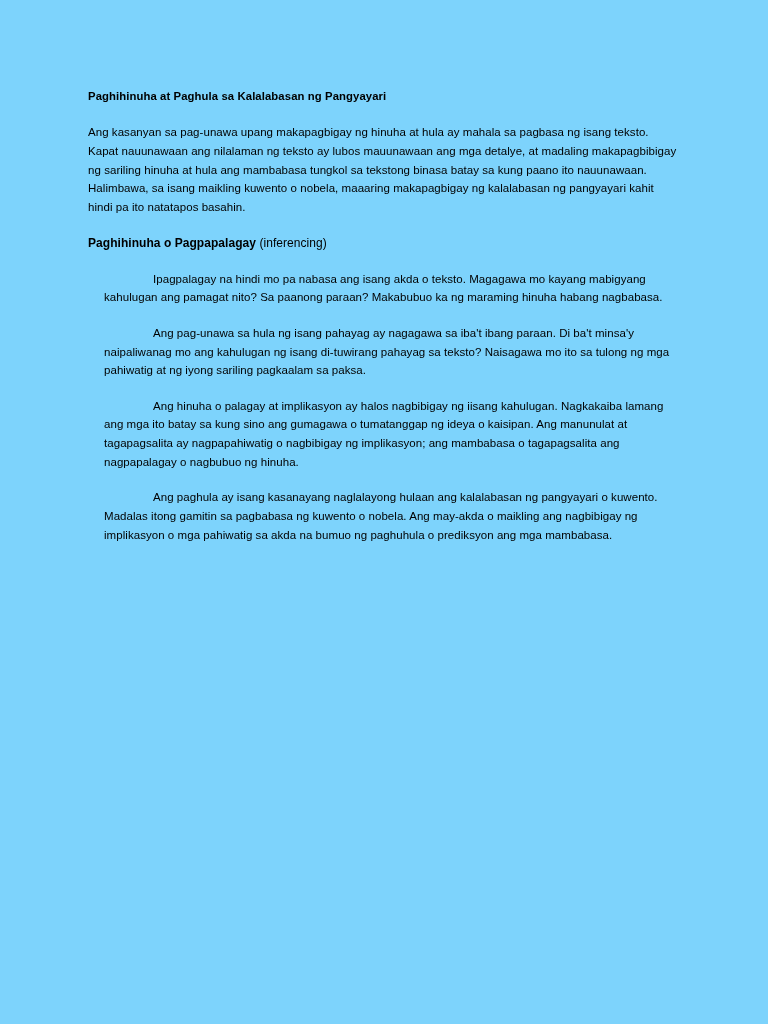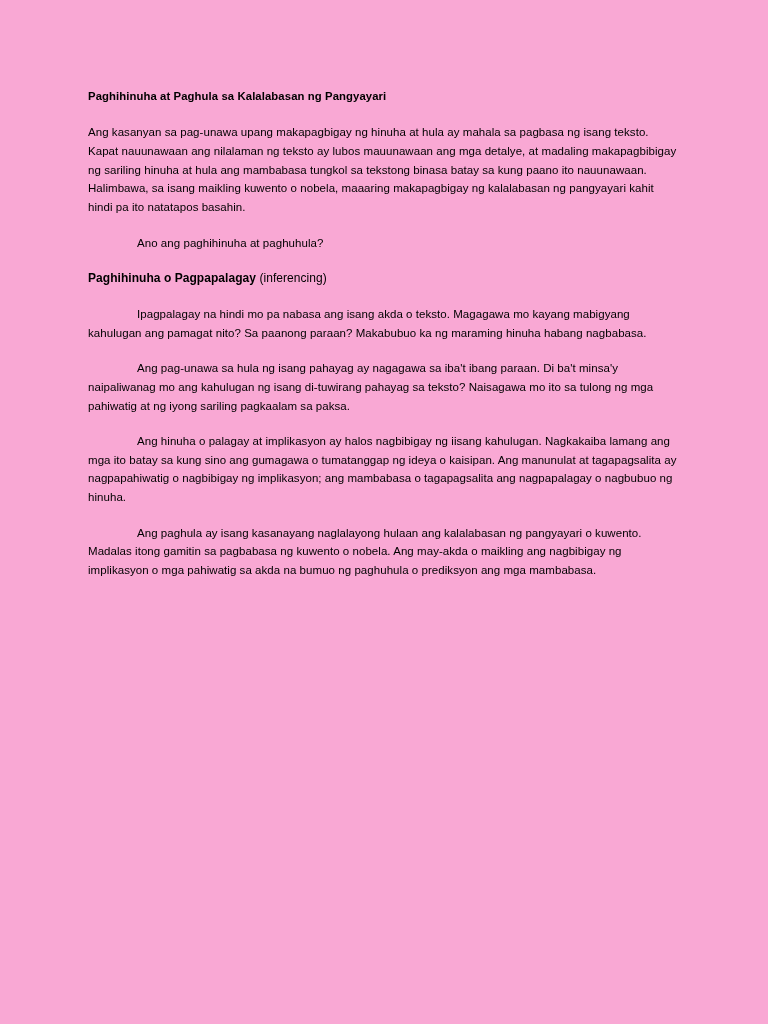--- a/index.html
+++ b/index.html
@@ -11,21 +11,21 @@
     width: 768px;
     height: 1024px;
     font-family: "Liberation Sans", sans-serif;
     color: #000000;
     overflow: hidden;
   }
   .page {
     position: relative;
     width: 768px;
     height: 1024px;
-    background: #f9a8d4;
+    background: #7dd3fc;
     box-sizing: border-box;
   }
   .doc-body {
     position: absolute;
     left: 88px;
     top: 88px;
     width: 592px;
   }
   .title {
     font-size: 11.3px;
@@ -36,20 +36,21 @@
   }
   .para {
     font-size: 11.5px;
     line-height: 1.62;
     margin: 0 0 17px 0;
     text-align: left;
     letter-spacing: 0.05px;
   }
   .para.indent {
     text-indent: 49px;
+    margin-left: 16px;
   }
   .heading {
     font-size: 12px;
     line-height: 1.6;
     margin: 0 0 17px 0;
     letter-spacing: 0.05px;
   }
   .heading b {
     font-weight: bold;
   }
@@ -67,21 +68,20 @@
 </head>
 <body>
 
 <div class="page">
   <div class="doc-body">
 
     <p class="title">Paghihinuha at Paghula sa Kalalabasan ng Pangyayari</p>
 
     <p class="para">Ang kasanyan sa pag-unawa upang makapagbigay ng hinuha at hula ay mahala sa pagbasa ng isang teksto. Kapat nauunawaan ang nilalaman ng teksto ay lubos mauunawaan ang mga detalye, at madaling makapagbibigay ng sariling hinuha at hula ang mambabasa tungkol sa tekstong binasa batay sa kung paano ito nauunawaan. Halimbawa, sa isang maikling kuwento o nobela, maaaring makapagbigay ng kalalabasan ng pangyayari kahit hindi pa ito natatapos basahin.</p>
 
-    <p class="question">Ano ang paghihinuha at paghuhula?</p>
 
     <p class="heading">
       <b>Paghihinuha o Pagpapalagay</b><span class="plain">&nbsp;</span><span class="plain">(inferencing)</span>
     </p>
 
     <p class="para indent">Ipagpalagay na hindi mo pa nabasa ang isang akda o teksto. Magagawa mo kayang mabigyang kahulugan ang pamagat nito? Sa paanong paraan? Makabubuo ka ng maraming hinuha habang nagbabasa.</p>
     <p class="para indent">Ang pag-unawa sa hula ng isang pahayag ay nagagawa sa iba't ibang paraan. Di ba't minsa'y naipaliwanag mo ang kahulugan ng isang di-tuwirang pahayag sa teksto? Naisagawa mo ito sa tulong ng mga pahiwatig at ng iyong sariling pagkaalam sa paksa.</p>
     <p class="para indent">Ang hinuha o palagay at implikasyon ay halos nagbibigay ng iisang kahulugan. Nagkakaiba lamang ang mga ito batay sa kung sino ang gumagawa o tumatanggap ng ideya o kaisipan. Ang manunulat at tagapagsalita ay nagpapahiwatig o nagbibigay ng implikasyon; ang mambabasa o tagapagsalita ang nagpapalagay o nagbubuo ng hinuha.</p>
 
 

